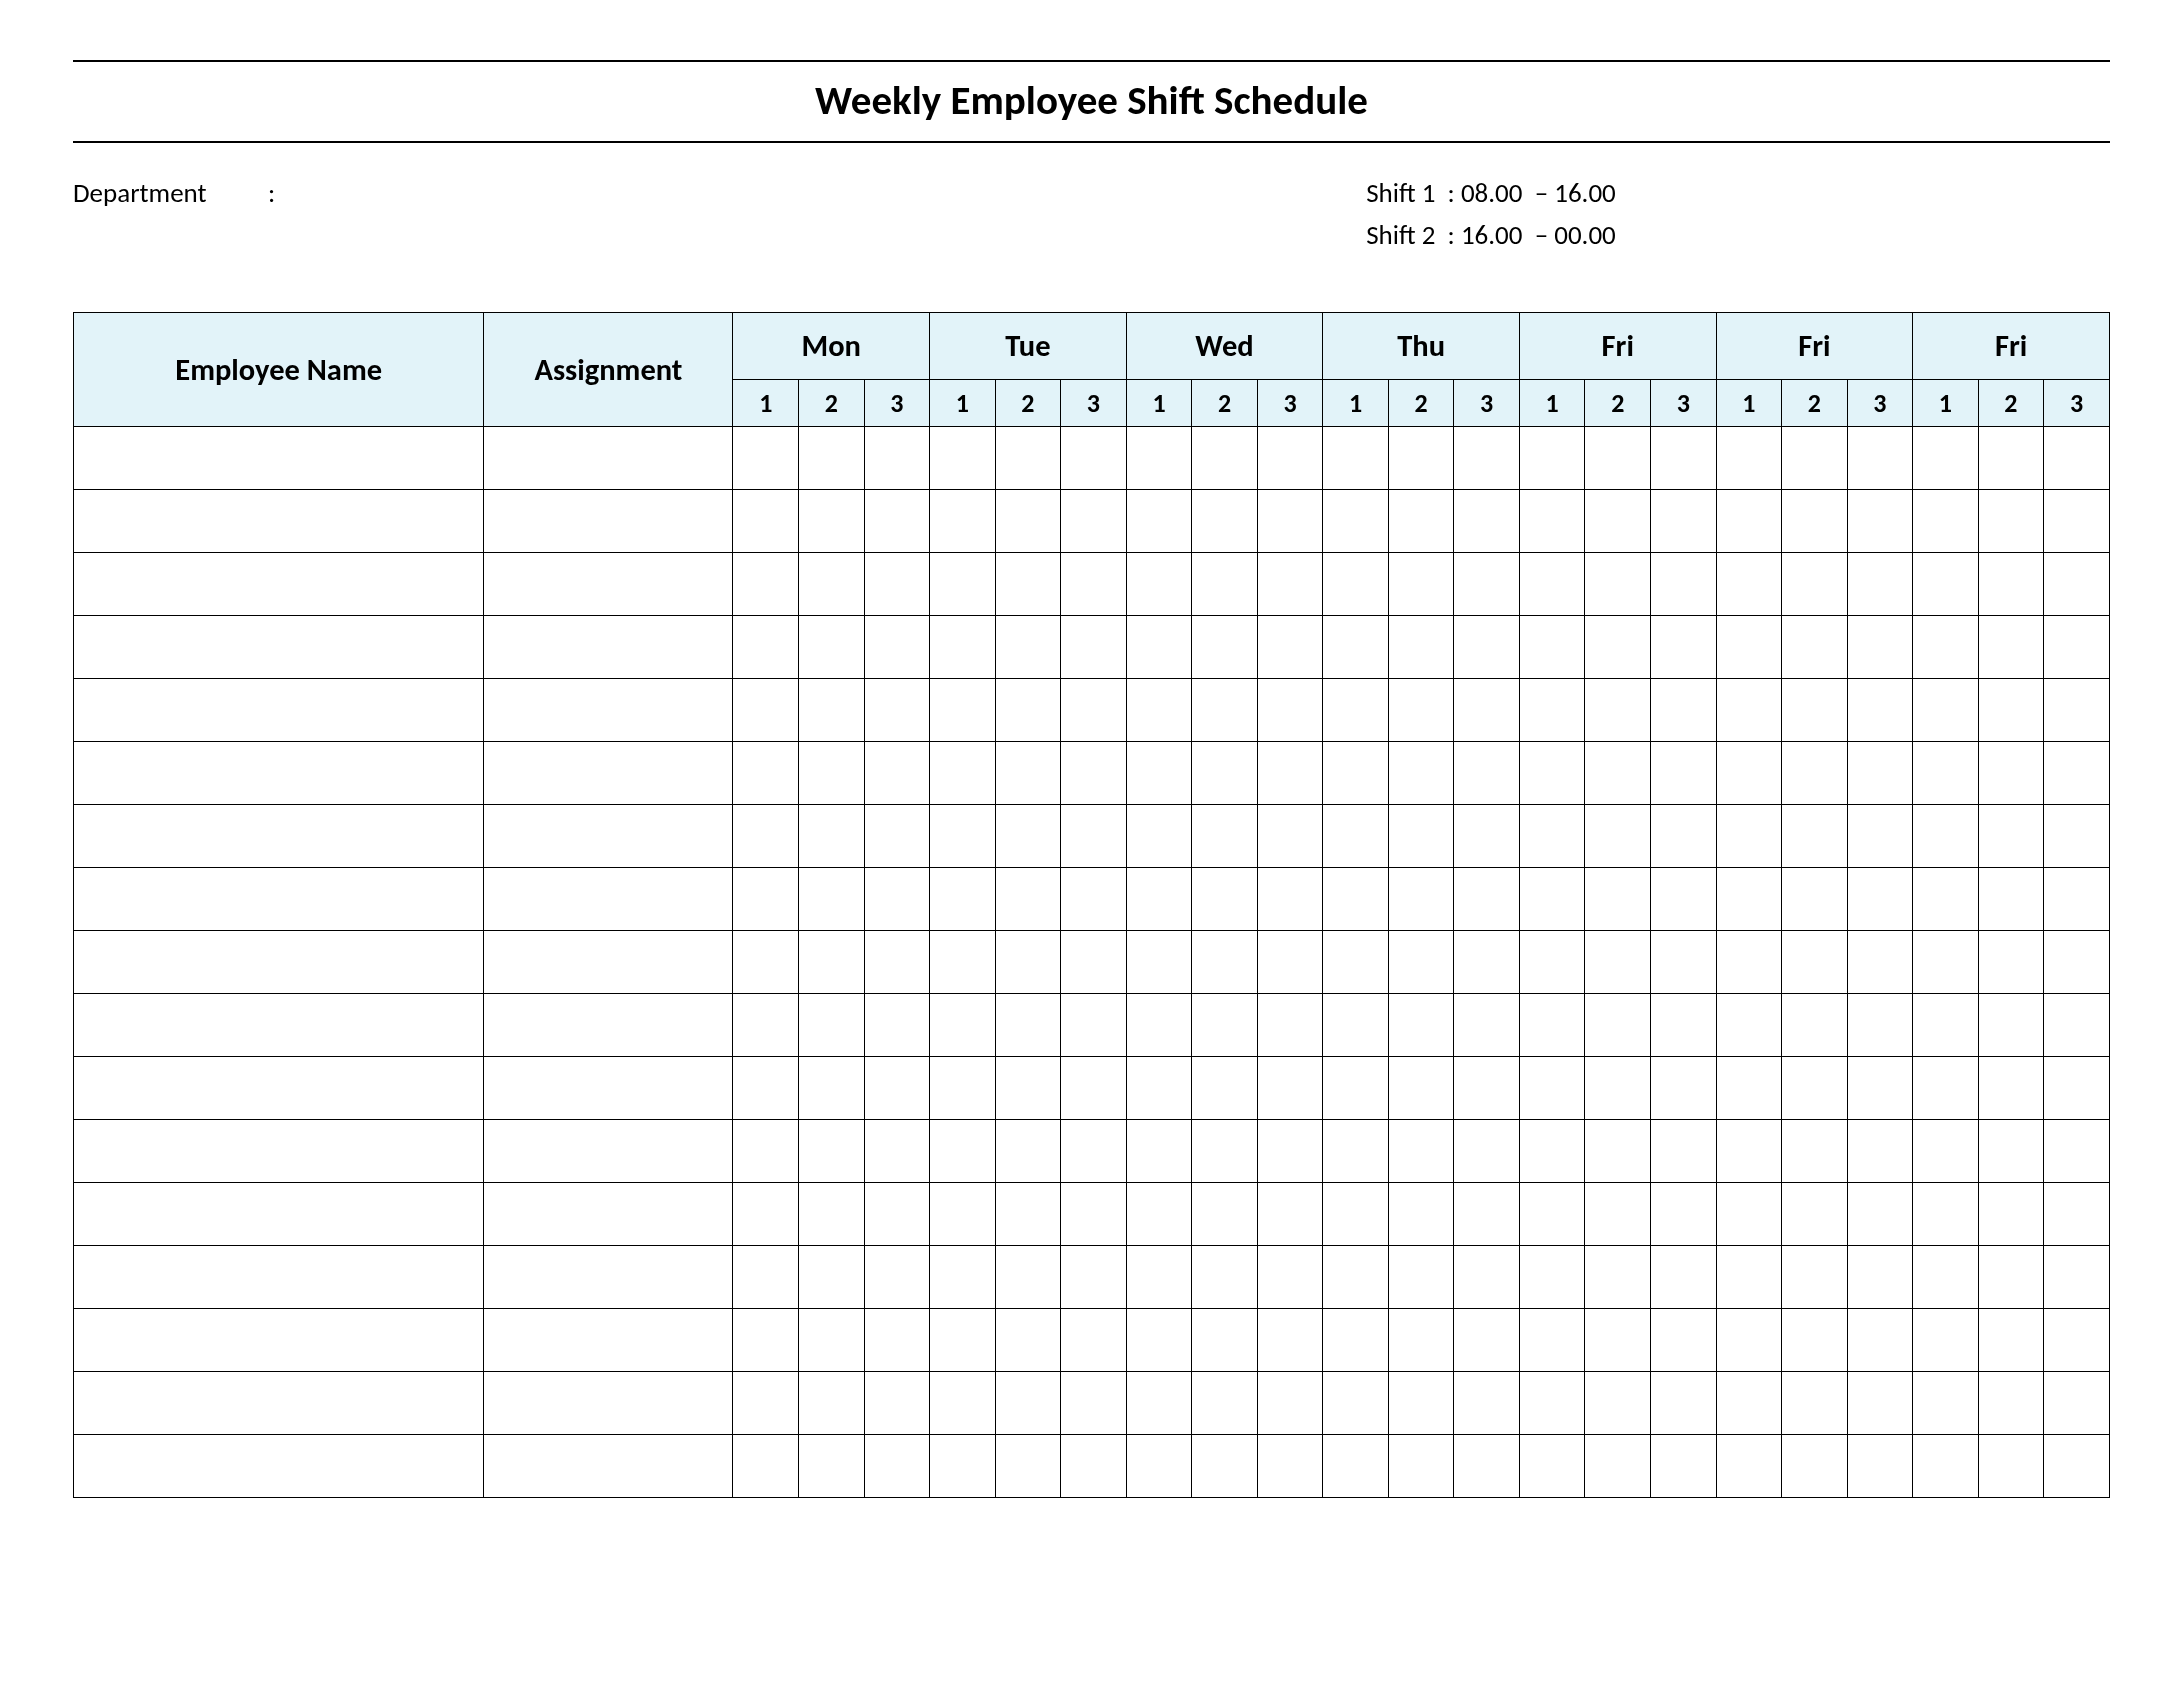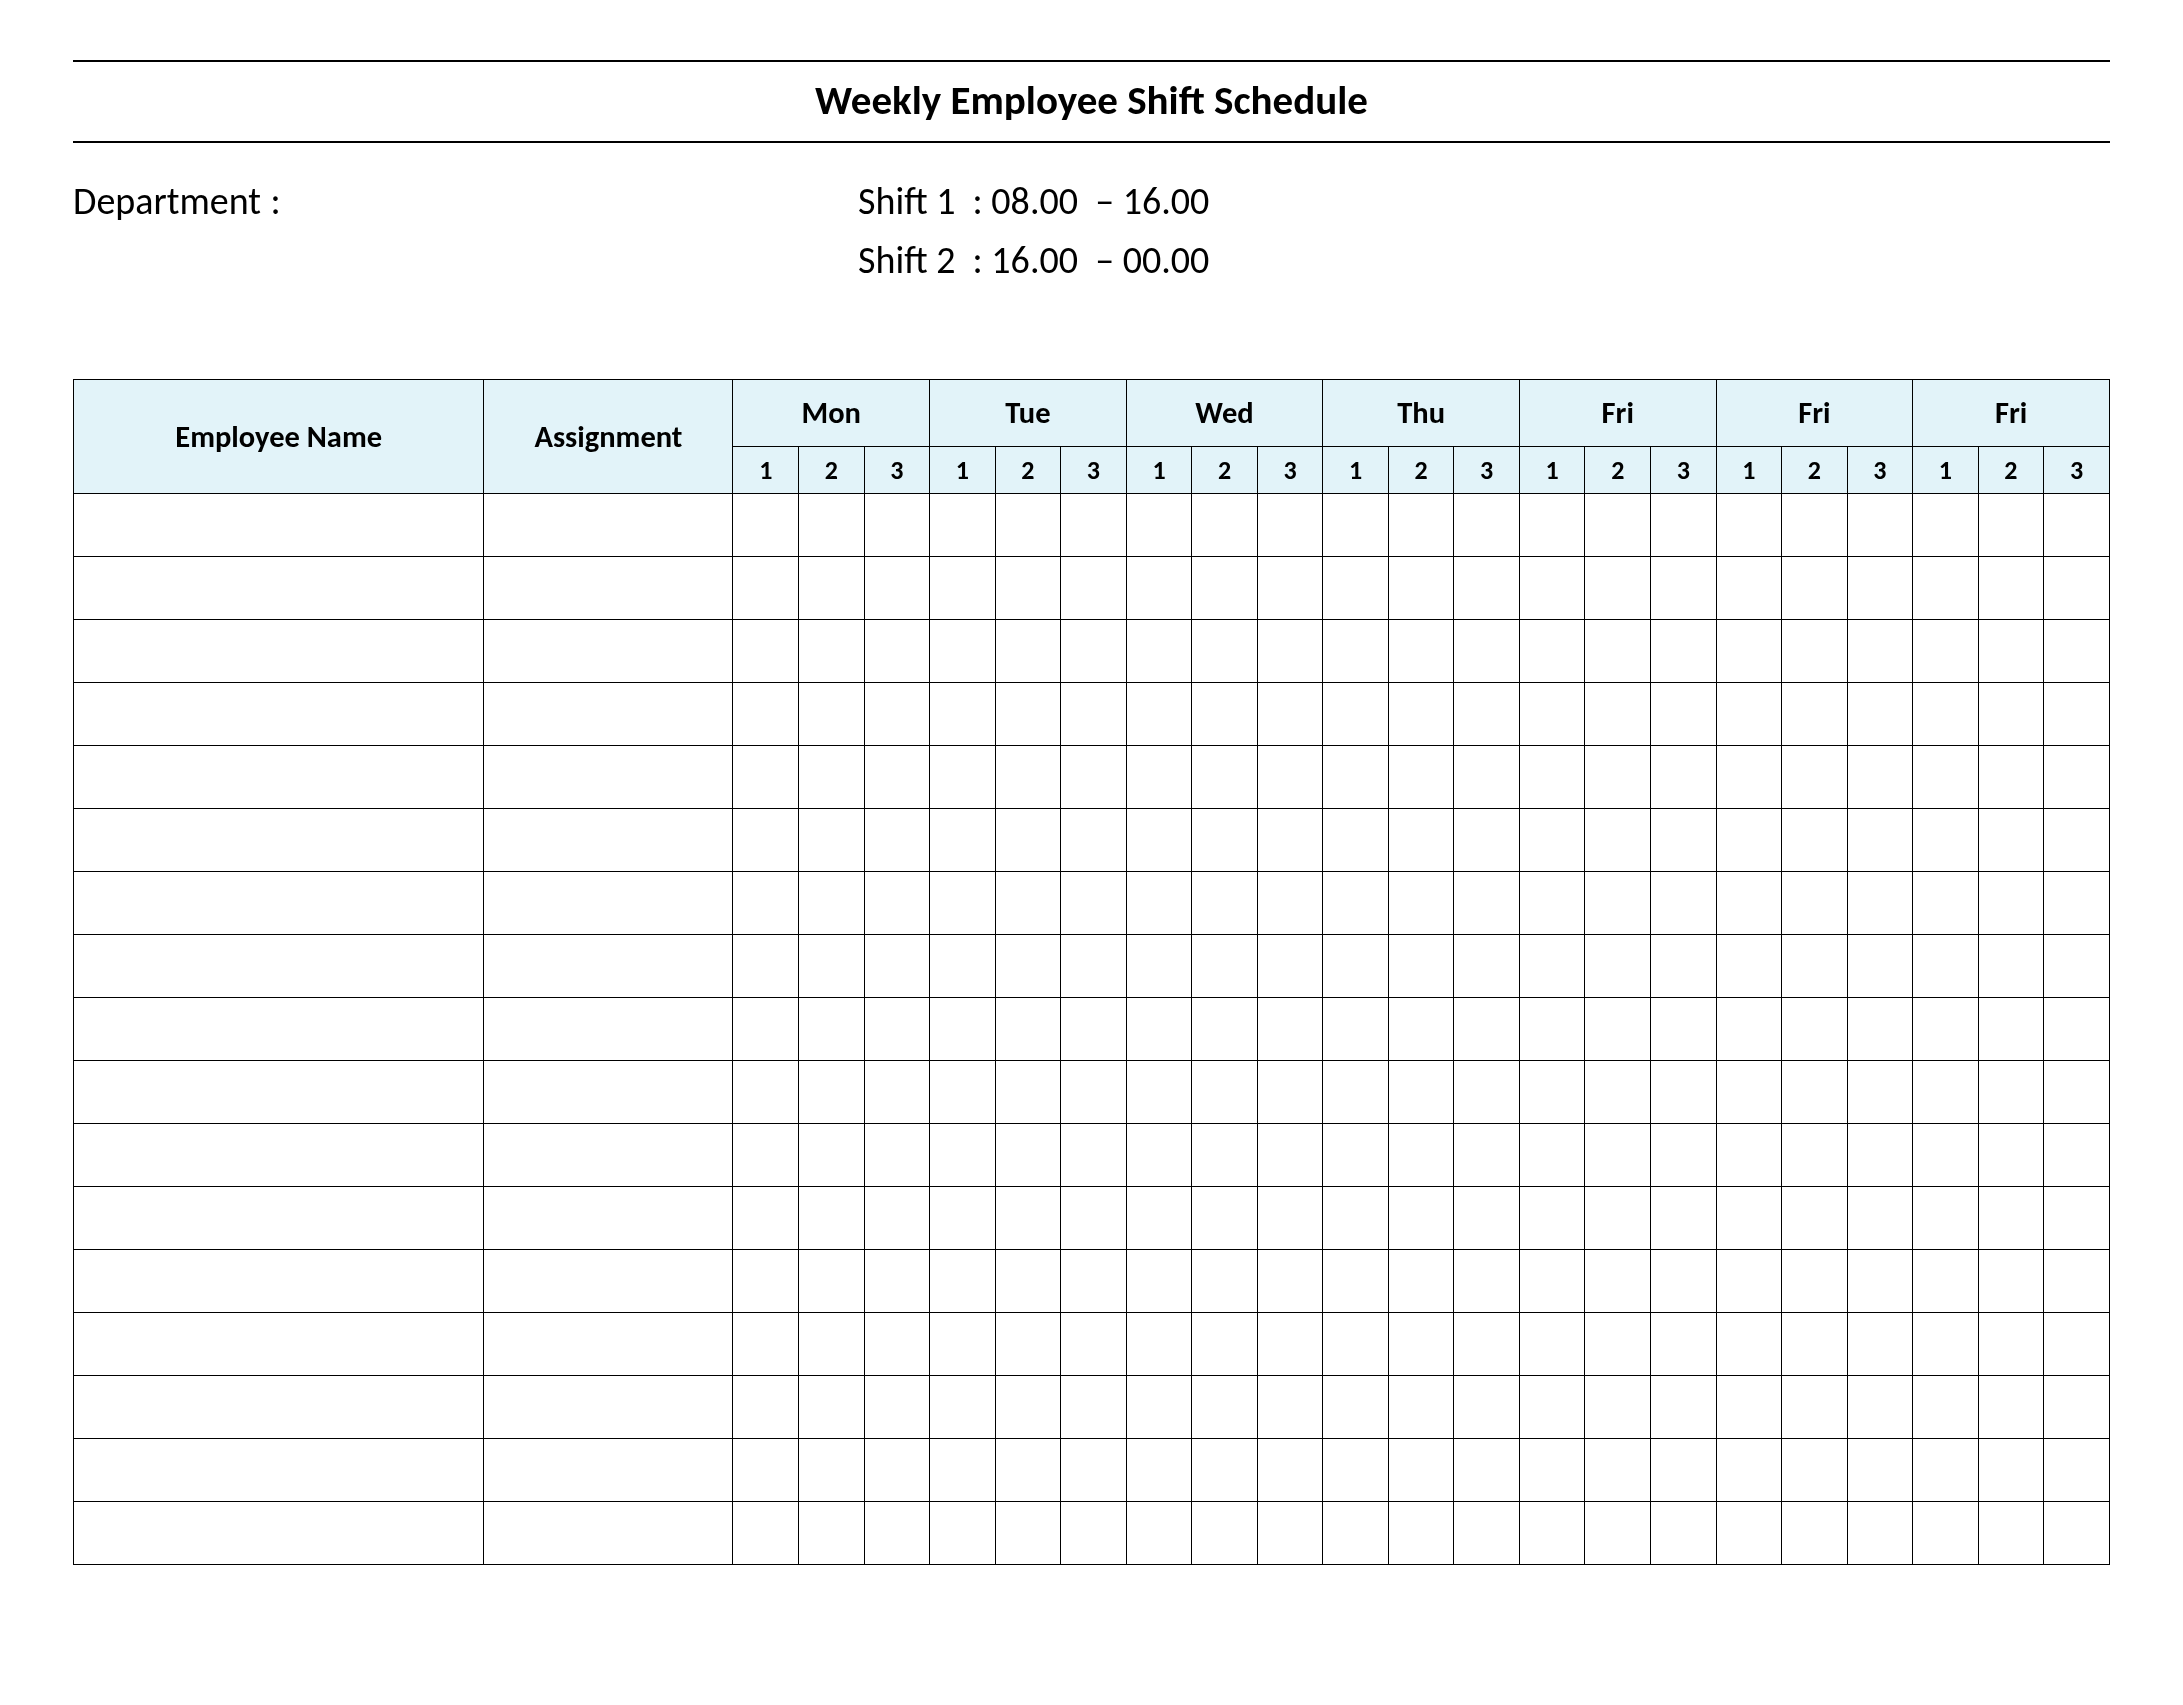--- a/index.html
+++ b/index.html
@@ -25,40 +25,42 @@
     margin: 0 0 29px 0;
   }
   .title {
     text-align: center;
     font-weight: bold;
     font-size: 41px;
     padding: 13px 0 16px 0;
   }
   .meta-row {
     display: flex;
-    font-size: 38px;
+    font-size: 27px;
     line-height: 1.55;
-    margin-bottom: 89px;
+    margin-bottom: 56px;
+    gap: 14px;
   }
   .meta-left {
     width: 785px;
   }
   .meta-left .dept-line,
   .meta-left .week-line {
     display: block;
   }
   .meta-left .lbl {
     display: inline-block;
     width: 189px;
   }
   .meta-shifts {
     flex: 1;
   }
   .meta-shifts div {
     white-space: pre;
+    text-align: center;
   }
 
   table.schedule {
     border-collapse: collapse;
     width: 100%;
     table-layout: fixed;
   }
   table.schedule th,
   table.schedule td {
     border: 1.5px solid #000;

